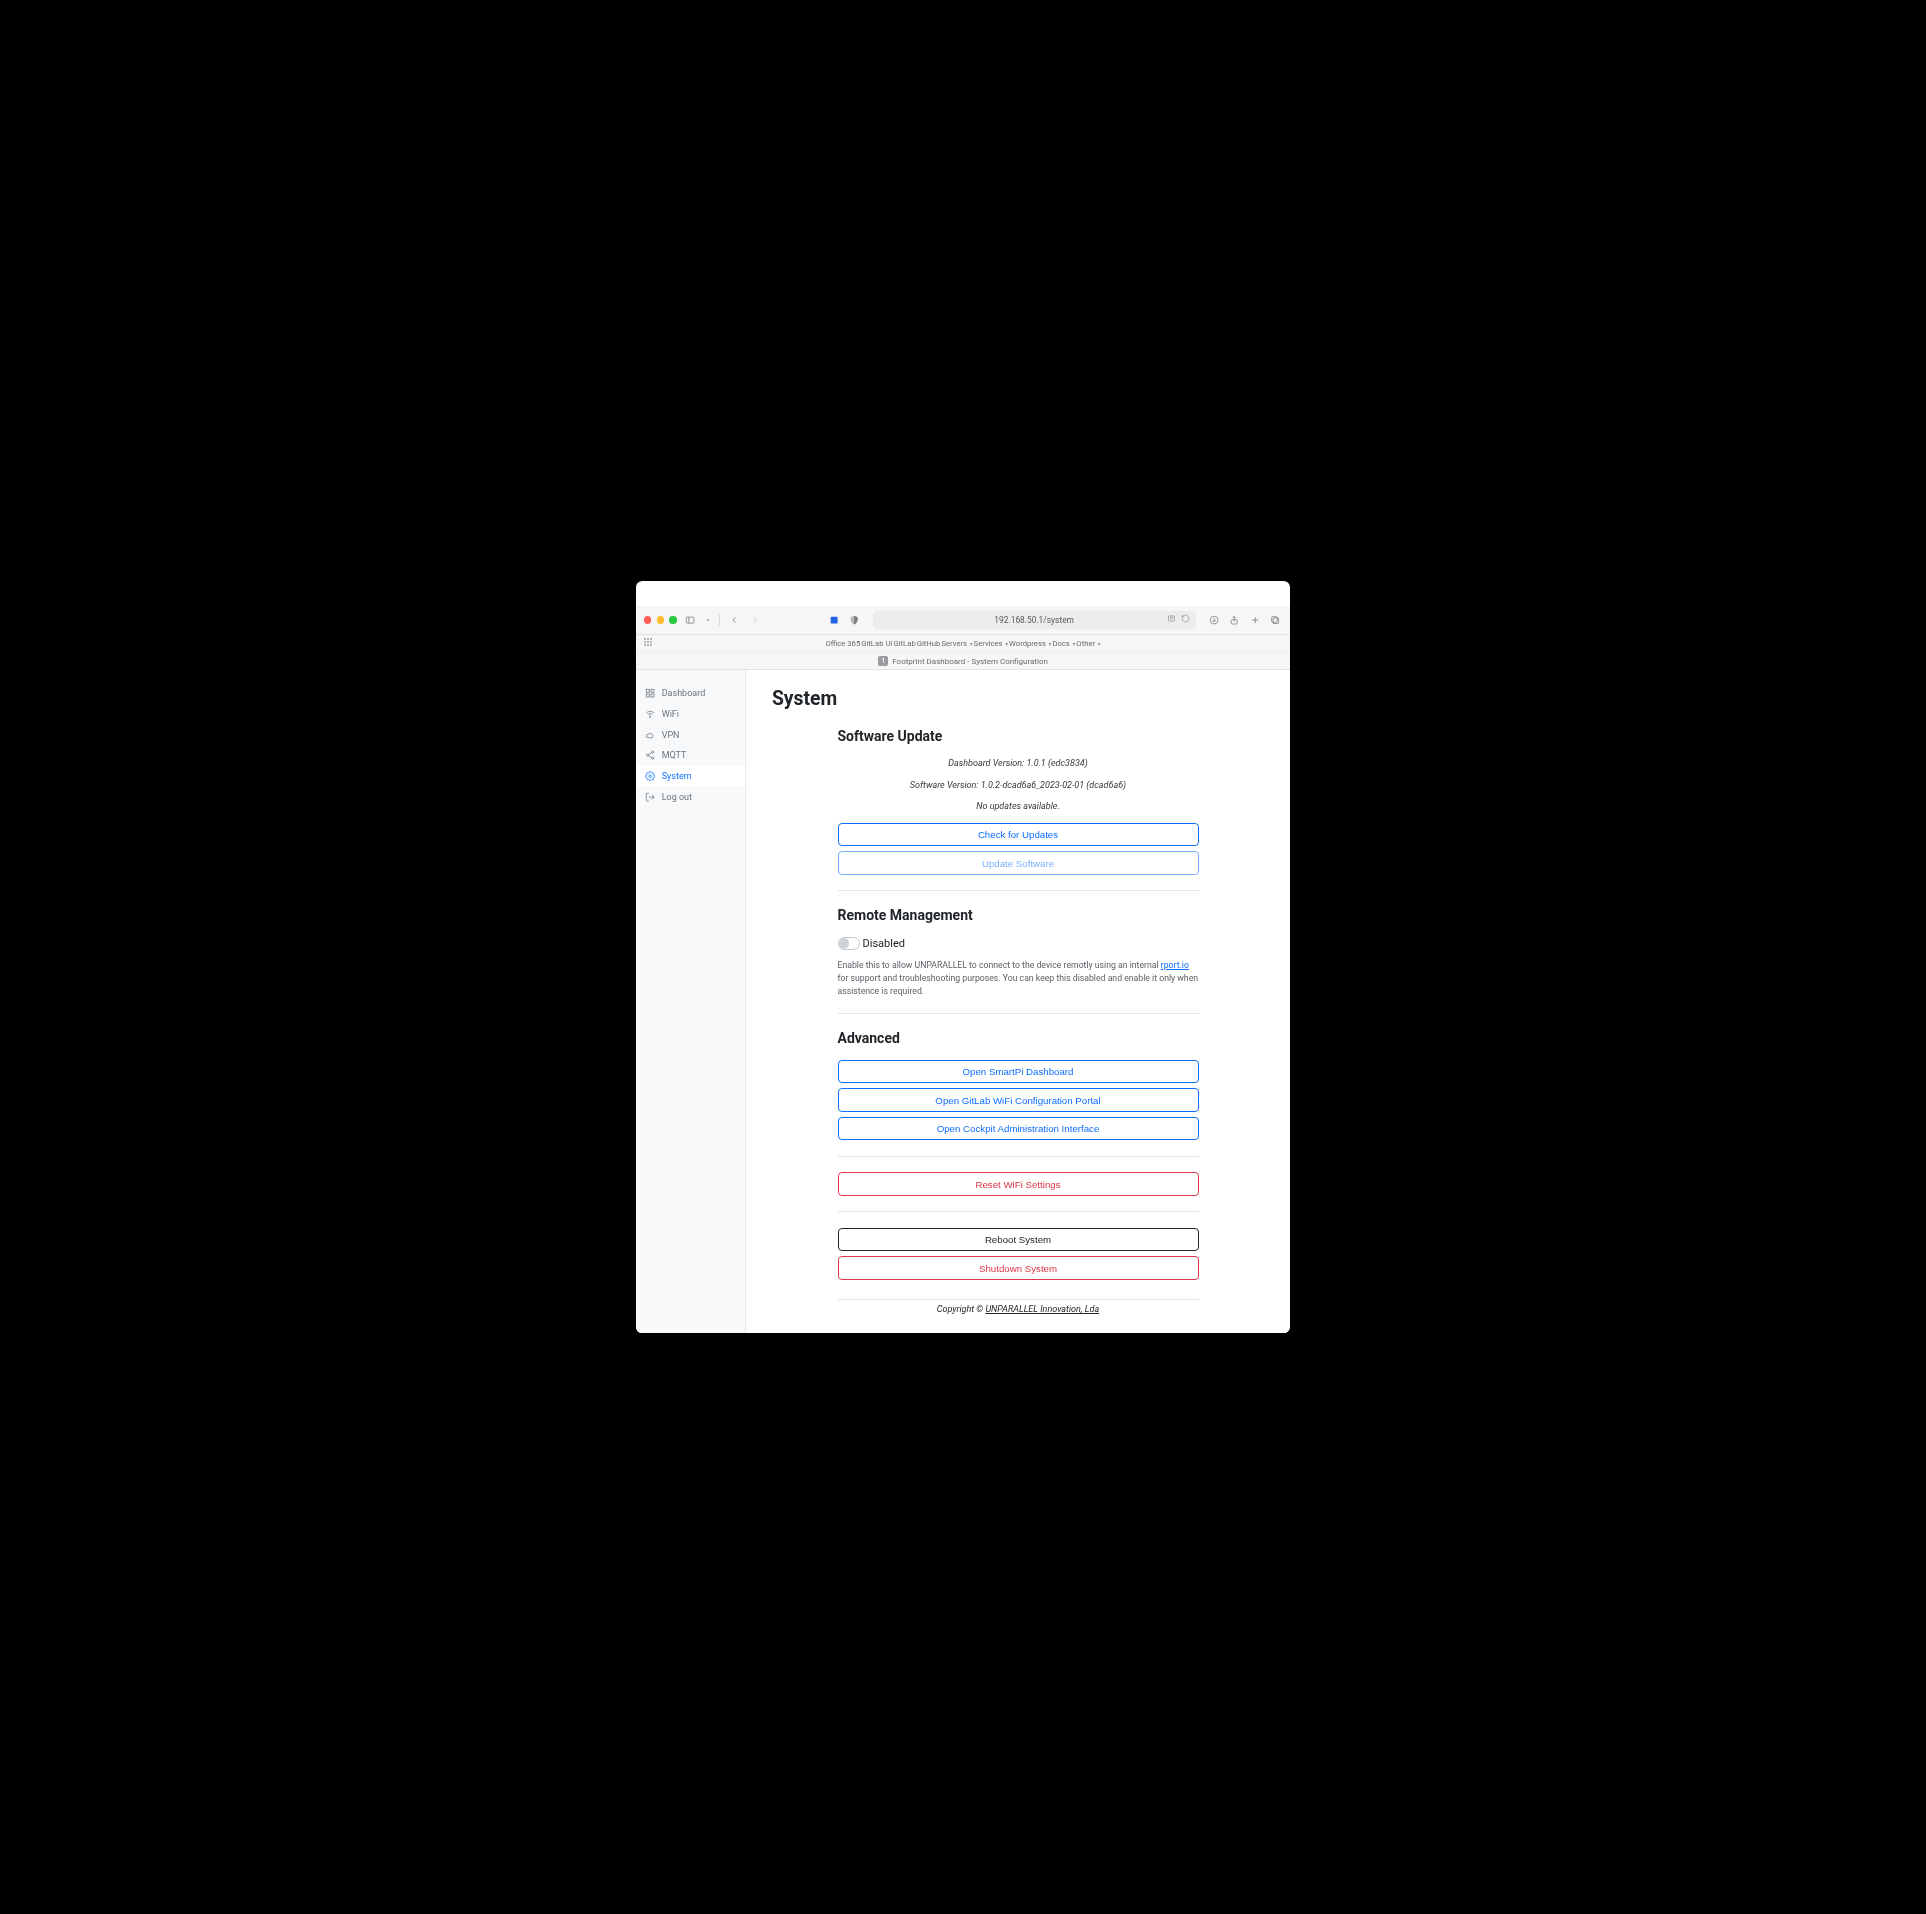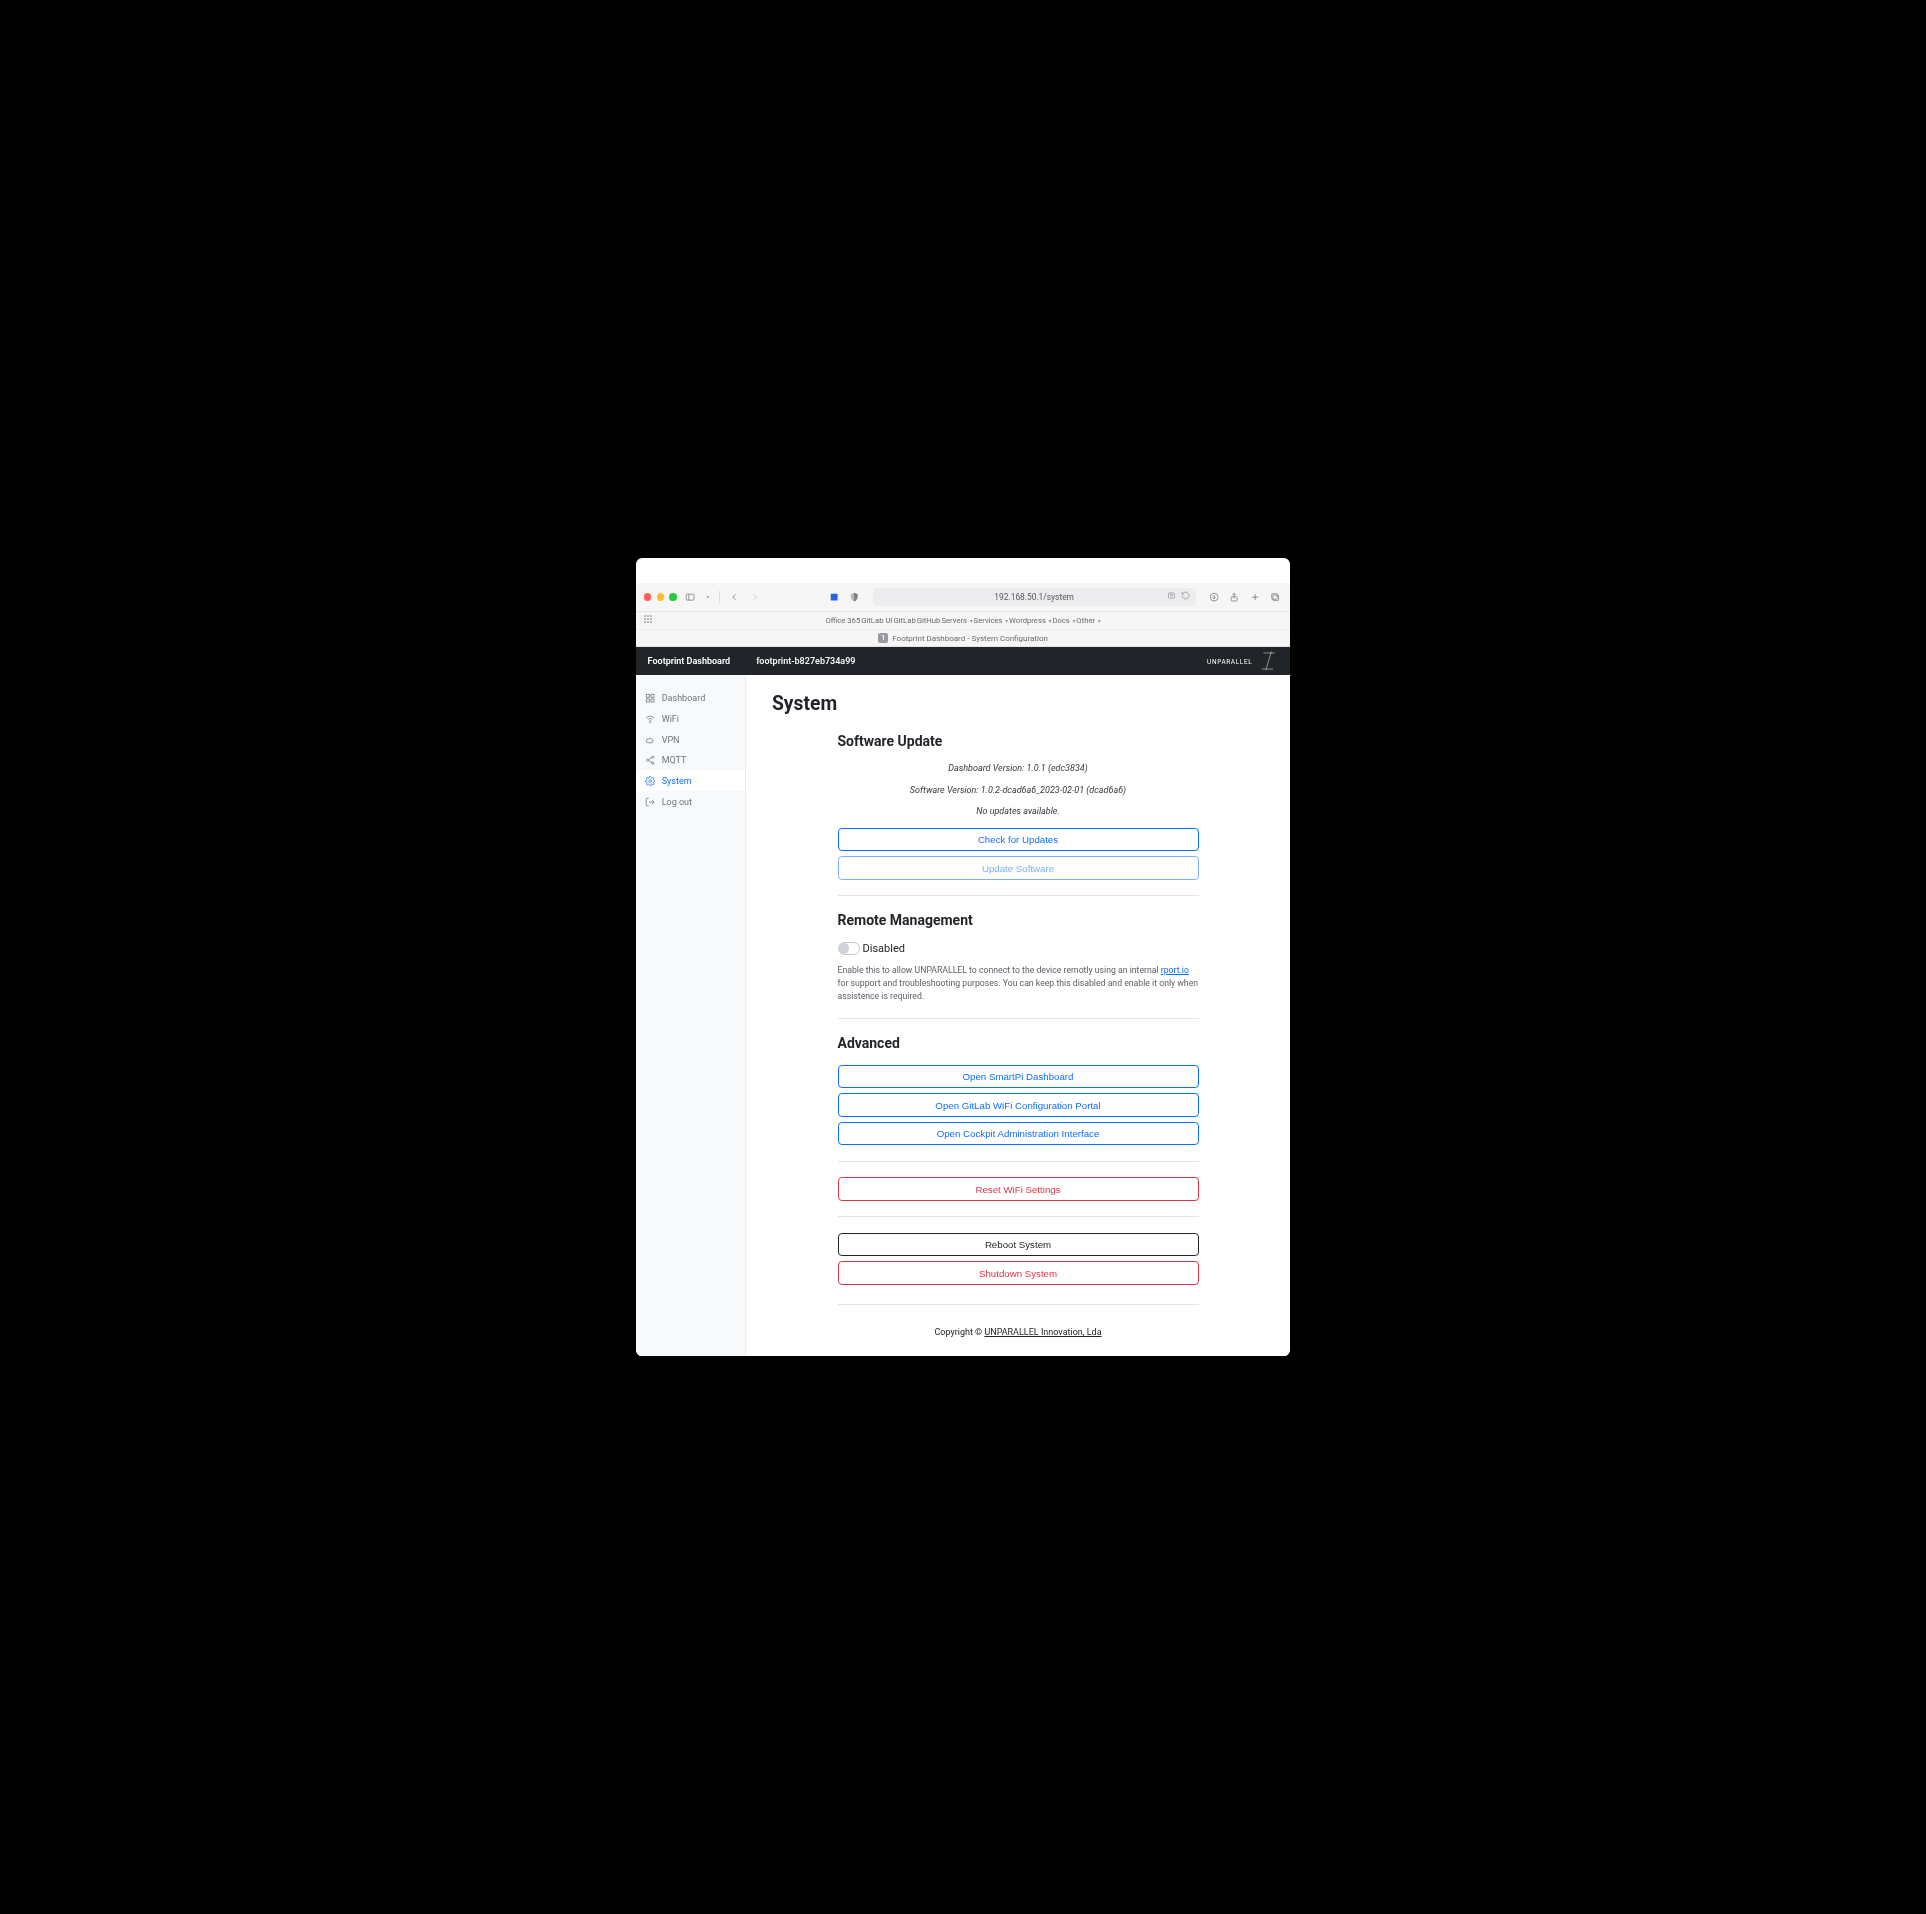--- a/index.html
+++ b/index.html
@@ -202,24 +202,25 @@
   .toggle-label { font-size:11px; color:#212529; }
 
   .help {
     font-size:8.7px; color:#5a5f66; line-height:1.5;
   }
   .help a { color:#0d6efd; text-decoration: underline; }
 
   .footer {
     border-top:0.6px solid #e5e5e8;
     margin-top:19.3px;
-    padding-top:22px;
+    padding-top:4px;
     text-align:center;
     font-size:9px;
     color:#212529;
+    font-style:italic;
   }
   .footer a { color:#212529; text-decoration: underline; }
 </style>
 </head>
 <body>
 
 <div class="window">
 
   <div class="titlebar">
     <div class="traffic">
@@ -355,30 +356,20 @@
           <span>Other</span>
           <span class="chev">▾</span>
         </div>
       </div>
     <div class="tabtitle">
       <div class="tabicon">1</div>
       <span>Footprint Dashboard - System Configuration</span>
     </div>
   </div>
 
-  <div class="appbar">
-    <span class="brand">Footprint Dashboard</span>
-    <span class="host">footprint-b827eb734a99</span>
-    <svg class="logo" viewBox="0 0 220 60" style="font-size:14px">
-      <text x="0" y="38" fill="#fff" font-size="20" font-family="inherit" letter-spacing="2">UNPARALLEL</text>
-      <line x1="175" y1="5" x2="210" y2="5" stroke="#fff" stroke-width="1.5"></line>
-      <line x1="170" y1="55" x2="205" y2="55" stroke="#fff" stroke-width="1.5"></line>
-      <line x1="200" y1="0" x2="182" y2="60" stroke="#fff" stroke-width="1.5"></line>
-    </svg>
-  </div>
 
   <div class="body">
     <div class="sidebar" id="sidebar">
         <div class="side-item">
           <span class="ico">
             <svg viewBox="0 0 24 24" fill="none" stroke="currentColor" stroke-width="1.8">
               <rect x="3" y="3" width="7" height="7"></rect>
               <rect x="14" y="3" width="7" height="7"></rect>
               <rect x="3" y="14" width="7" height="7"></rect>
               <rect x="14" y="14" width="7" height="7"></rect>

